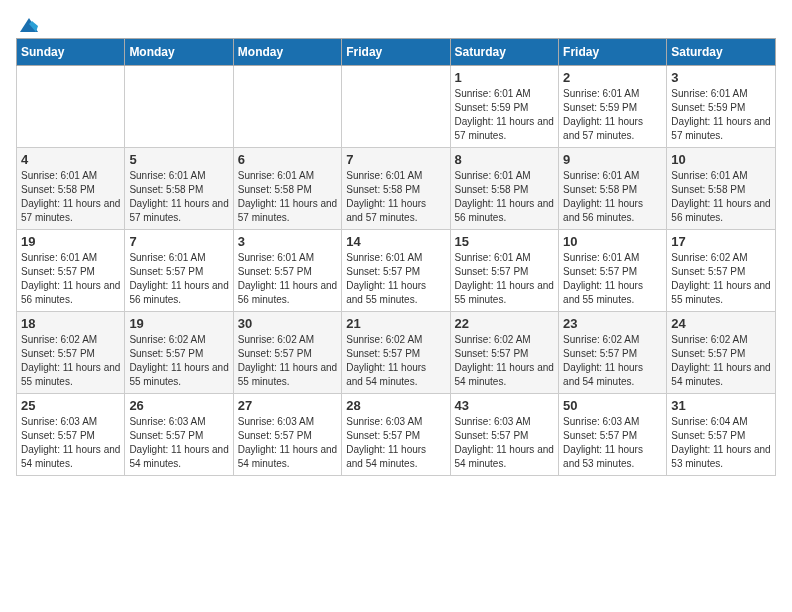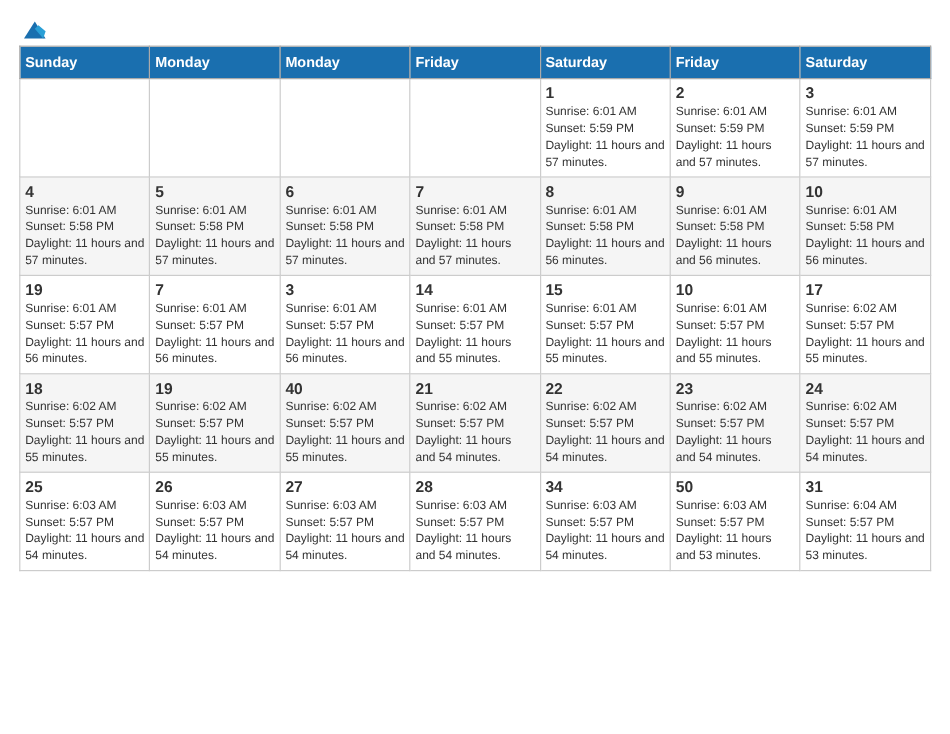--- a/index.html
+++ b/index.html
@@ -200,21 +200,21 @@
       <tr>
         <td>
           <span class="day-number">18</span>
           <div class="day-info">Sunrise: 6:02 AM<br>Sunset: 5:57 PM<br>Daylight: 11 hours and 55 minutes.</div>
         </td>
         <td>
           <span class="day-number">19</span>
           <div class="day-info">Sunrise: 6:02 AM<br>Sunset: 5:57 PM<br>Daylight: 11 hours and 55 minutes.</div>
         </td>
         <td>
-          <span class="day-number">40</span>
+          <span class="day-number">30</span>
           <div class="day-info">Sunrise: 6:02 AM<br>Sunset: 5:57 PM<br>Daylight: 11 hours and 55 minutes.</div>
         </td>
         <td>
           <span class="day-number">21</span>
           <div class="day-info">Sunrise: 6:02 AM<br>Sunset: 5:57 PM<br>Daylight: 11 hours and 54 minutes.</div>
         </td>
         <td>
           <span class="day-number">22</span>
           <div class="day-info">Sunrise: 6:02 AM<br>Sunset: 5:57 PM<br>Daylight: 11 hours and 54 minutes.</div>
         </td>
@@ -238,21 +238,21 @@
         </td>
         <td>
           <span class="day-number">27</span>
           <div class="day-info">Sunrise: 6:03 AM<br>Sunset: 5:57 PM<br>Daylight: 11 hours and 54 minutes.</div>
         </td>
         <td>
           <span class="day-number">28</span>
           <div class="day-info">Sunrise: 6:03 AM<br>Sunset: 5:57 PM<br>Daylight: 11 hours and 54 minutes.</div>
         </td>
         <td>
-          <span class="day-number">34</span>
+          <span class="day-number">43</span>
           <div class="day-info">Sunrise: 6:03 AM<br>Sunset: 5:57 PM<br>Daylight: 11 hours and 54 minutes.</div>
         </td>
         <td>
           <span class="day-number">50</span>
           <div class="day-info">Sunrise: 6:03 AM<br>Sunset: 5:57 PM<br>Daylight: 11 hours and 53 minutes.</div>
         </td>
         <td>
           <span class="day-number">31</span>
           <div class="day-info">Sunrise: 6:04 AM<br>Sunset: 5:57 PM<br>Daylight: 11 hours and 53 minutes.</div>
         </td>

